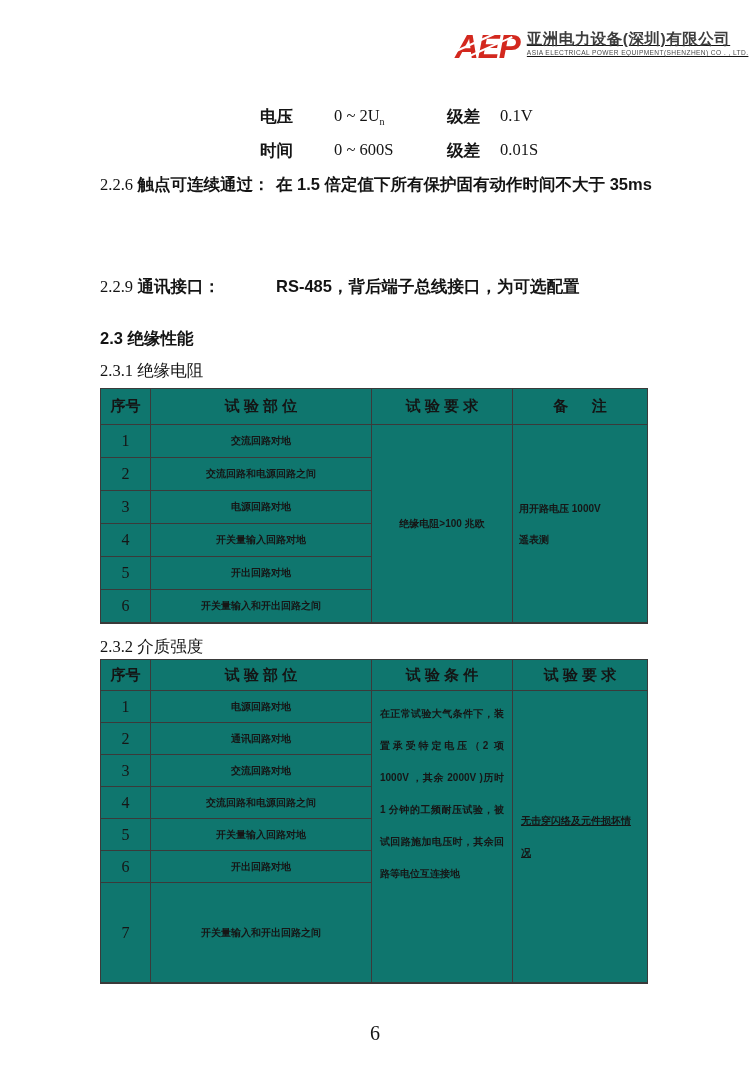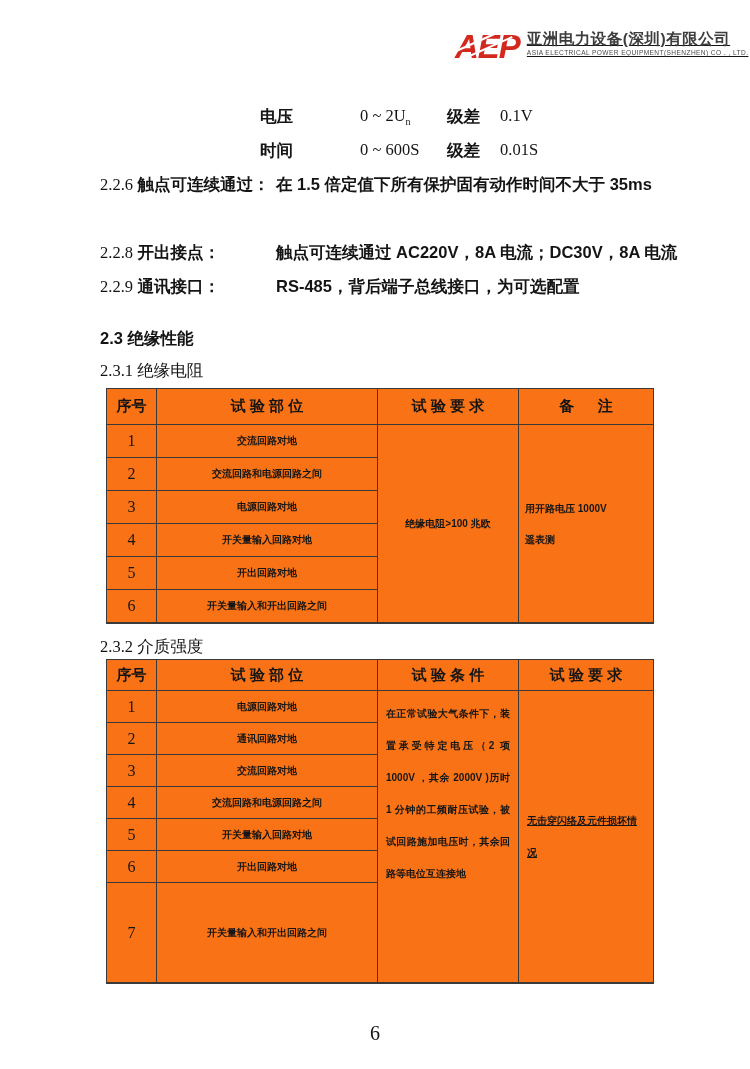--- a/index.html
+++ b/index.html
@@ -27,36 +27,36 @@
     font-size:15.5px;line-height:17px;font-weight:700;color:#3d3d3d;letter-spacing:.5px;white-space:nowrap;
   }
   .logo-en{
     font-family:"Liberation Sans","DejaVu Sans",sans-serif;
     font-size:6.6px;line-height:8px;color:#4a4a4a;letter-spacing:.4px;margin-top:2px;white-space:nowrap;
   }
 
   
   .spec-row{left:0;width:654px;height:24px;font-size:16.5px;}
   .spec-row .lbl{position:absolute;left:260px;font-weight:700;font-family:"Liberation Sans",sans-serif;}
-  .spec-row .rng{position:absolute;left:360px;}
+  .spec-row .rng{position:absolute;left:334px;}
   .spec-row .grd{position:absolute;left:447px;font-weight:700;font-family:"Liberation Sans",sans-serif;}
   .spec-row .val{position:absolute;left:500px;}
   sub{font-size:10px;}
 
   
   .clause{left:100px;width:630px;height:24px;font-size:16.5px;white-space:nowrap;}
   .clause .c-label{position:absolute;left:0;font-weight:700;font-family:"Liberation Sans",sans-serif;}
   .clause .c-label .num{font-weight:400;font-family:"Liberation Serif",serif;}
   .clause .c-text{position:absolute;left:160px;font-weight:700;font-family:"Liberation Sans",sans-serif;margin-left:16px;}
 
   .sec-title{left:100px;font-size:16.5px;font-weight:700;font-family:"Liberation Sans",sans-serif;}
   .sub-title{left:100px;font-size:16.5px;font-weight:400;}
 
   
-  table{border-collapse:collapse;table-layout:fixed;position:absolute;left:106px;width:547px;background:#f97316;}
+  table{border-collapse:collapse;table-layout:fixed;position:absolute;left:100px;width:547px;background:#0f766e;}
   table,th,td{border:1px solid #3a3a3a;}
   table{border-bottom-width:2px;}
   th{
     white-space:pre;font-weight:700;font-family:"Liberation Sans",sans-serif;
     font-size:15px;text-align:center;padding:0;
   }
   td{
     font-size:10px;text-align:center;padding:0 4px;
     font-family:"Liberation Sans",sans-serif;font-weight:700;color:#161616;
   }
@@ -103,24 +103,20 @@
   <div class="abs spec-row" style="top:140px;">
     <span class="lbl">时间</span>
     <span class="rng"><span>0 ~ 600S</span><sub></sub></span>
     <span class="grd">级差</span>
     <span class="val">0.01S</span>
   </div>
 
   <div class="abs clause" style="top:174px;">
     <span class="c-label"><span class="num">2.2.6</span> <span>触点可连续通过：</span></span>
     <span class="c-text">在 1.5 倍定值下所有保护固有动作时间不大于 35ms</span>
-  </div>
-  <div class="abs clause" style="top:242px;">
-    <span class="c-label"><span class="num">2.2.8</span> <span>开出接点：</span></span>
-    <span class="c-text">触点可连续通过 AC220V，8A 电流；DC30V，8A 电流</span>
   </div>
   <div class="abs clause" style="top:276px;">
     <span class="c-label"><span class="num">2.2.9</span> <span>通讯接口：</span></span>
     <span class="c-text">RS-485，背后端子总线接口，为可选配置</span>
   </div>
 
   <div class="abs sec-title" style="top:328px;">2.3 绝缘性能</div>
   <div class="abs sub-title" style="top:360px;">2.3.1 绝缘电阻</div>
 
   <table class="t1" style="top:388px;">

